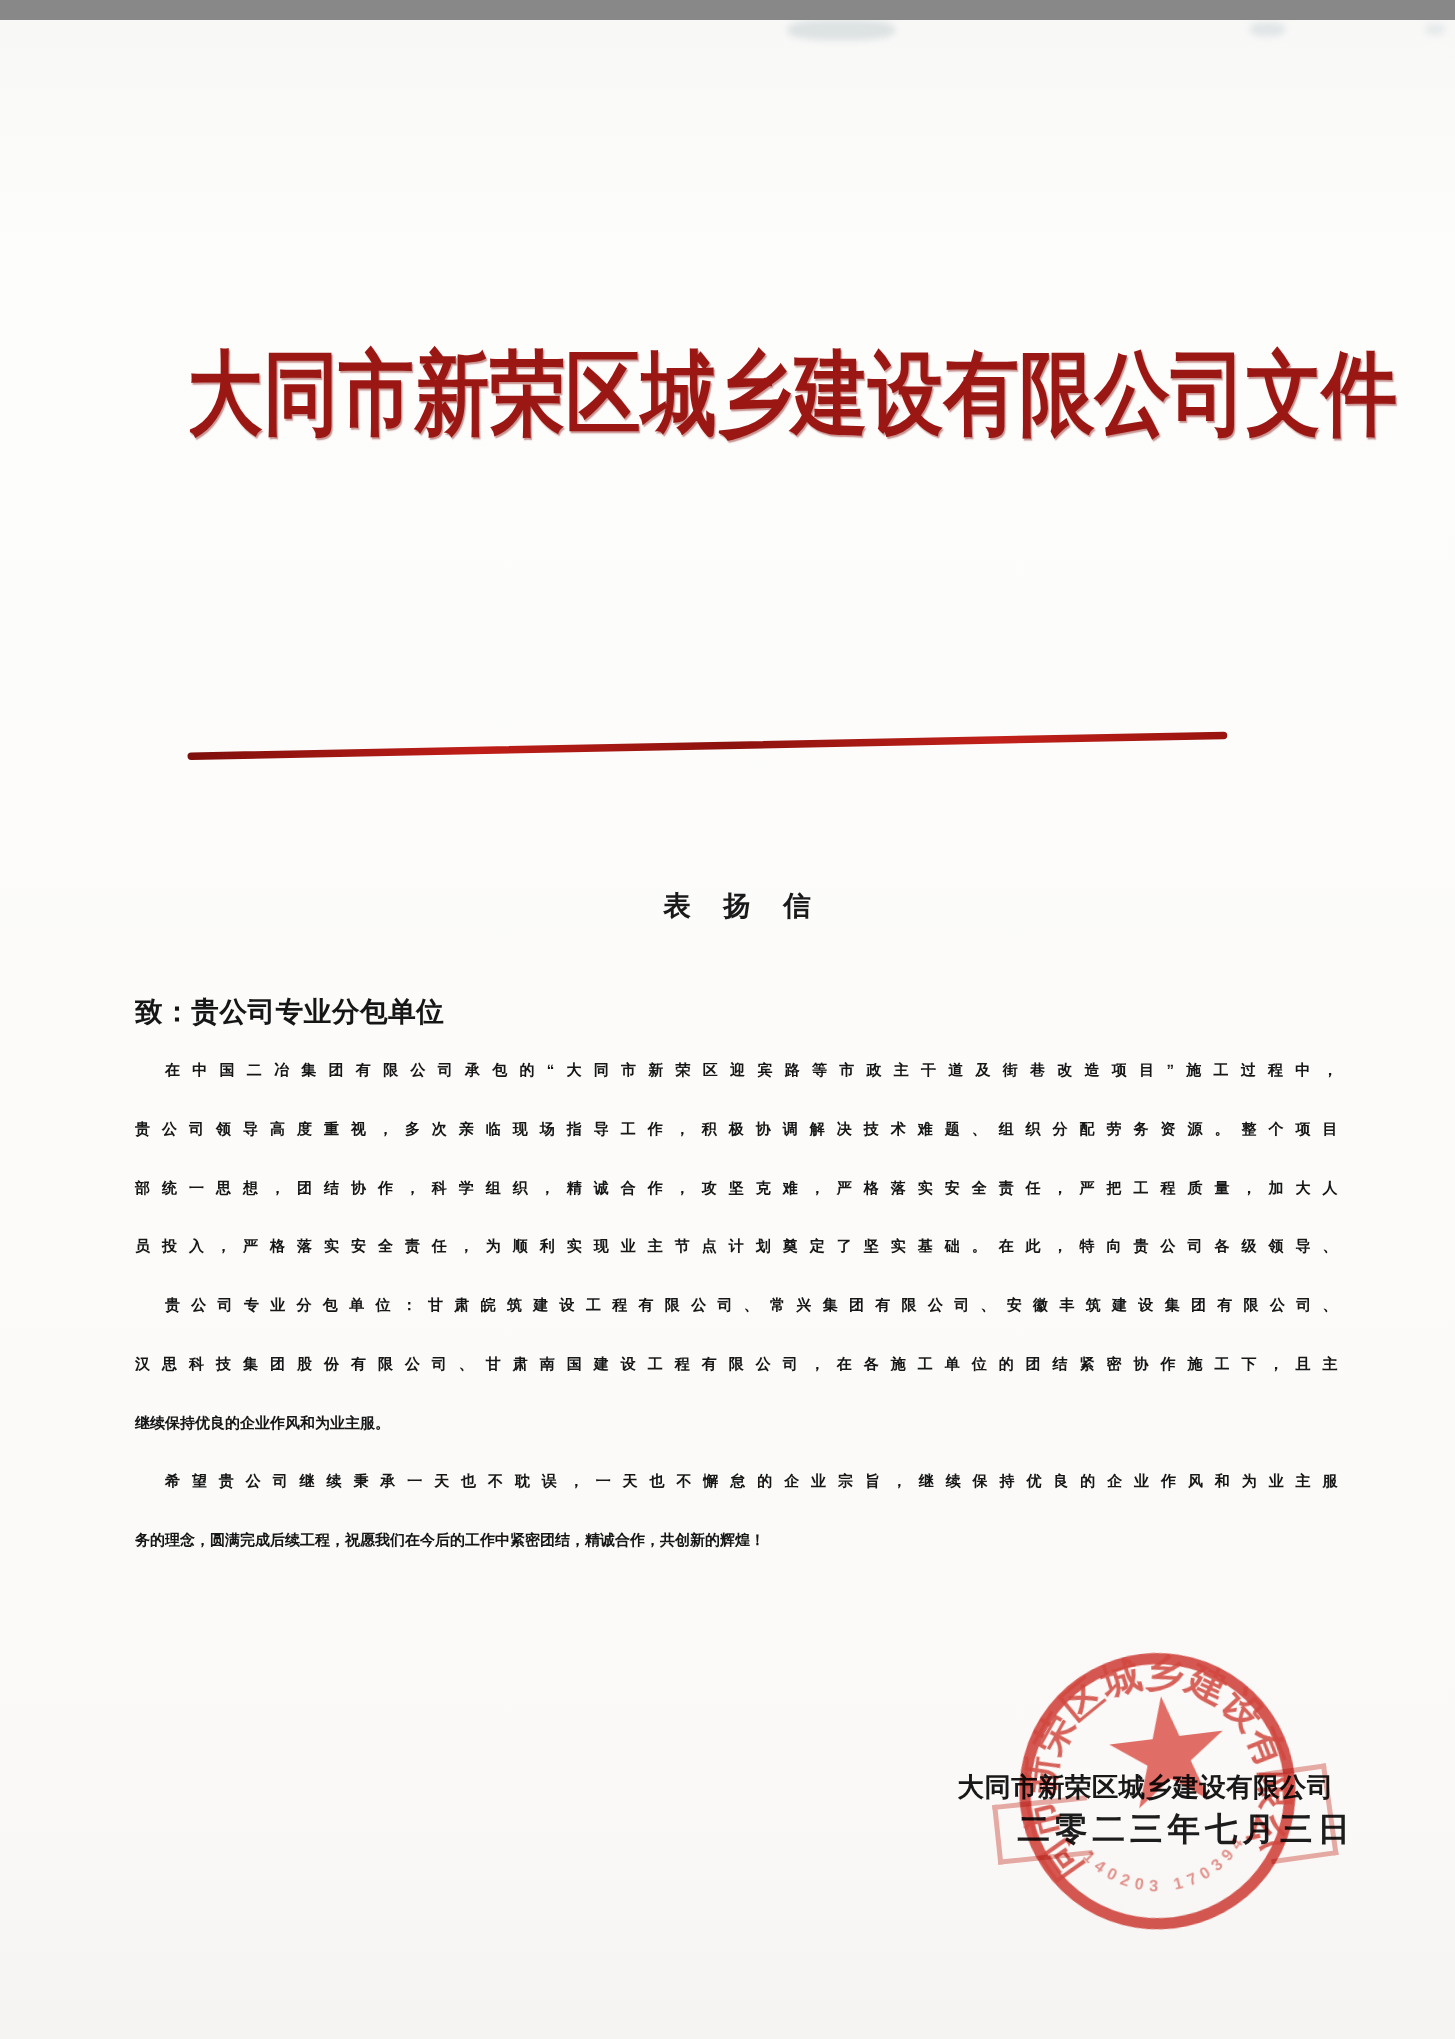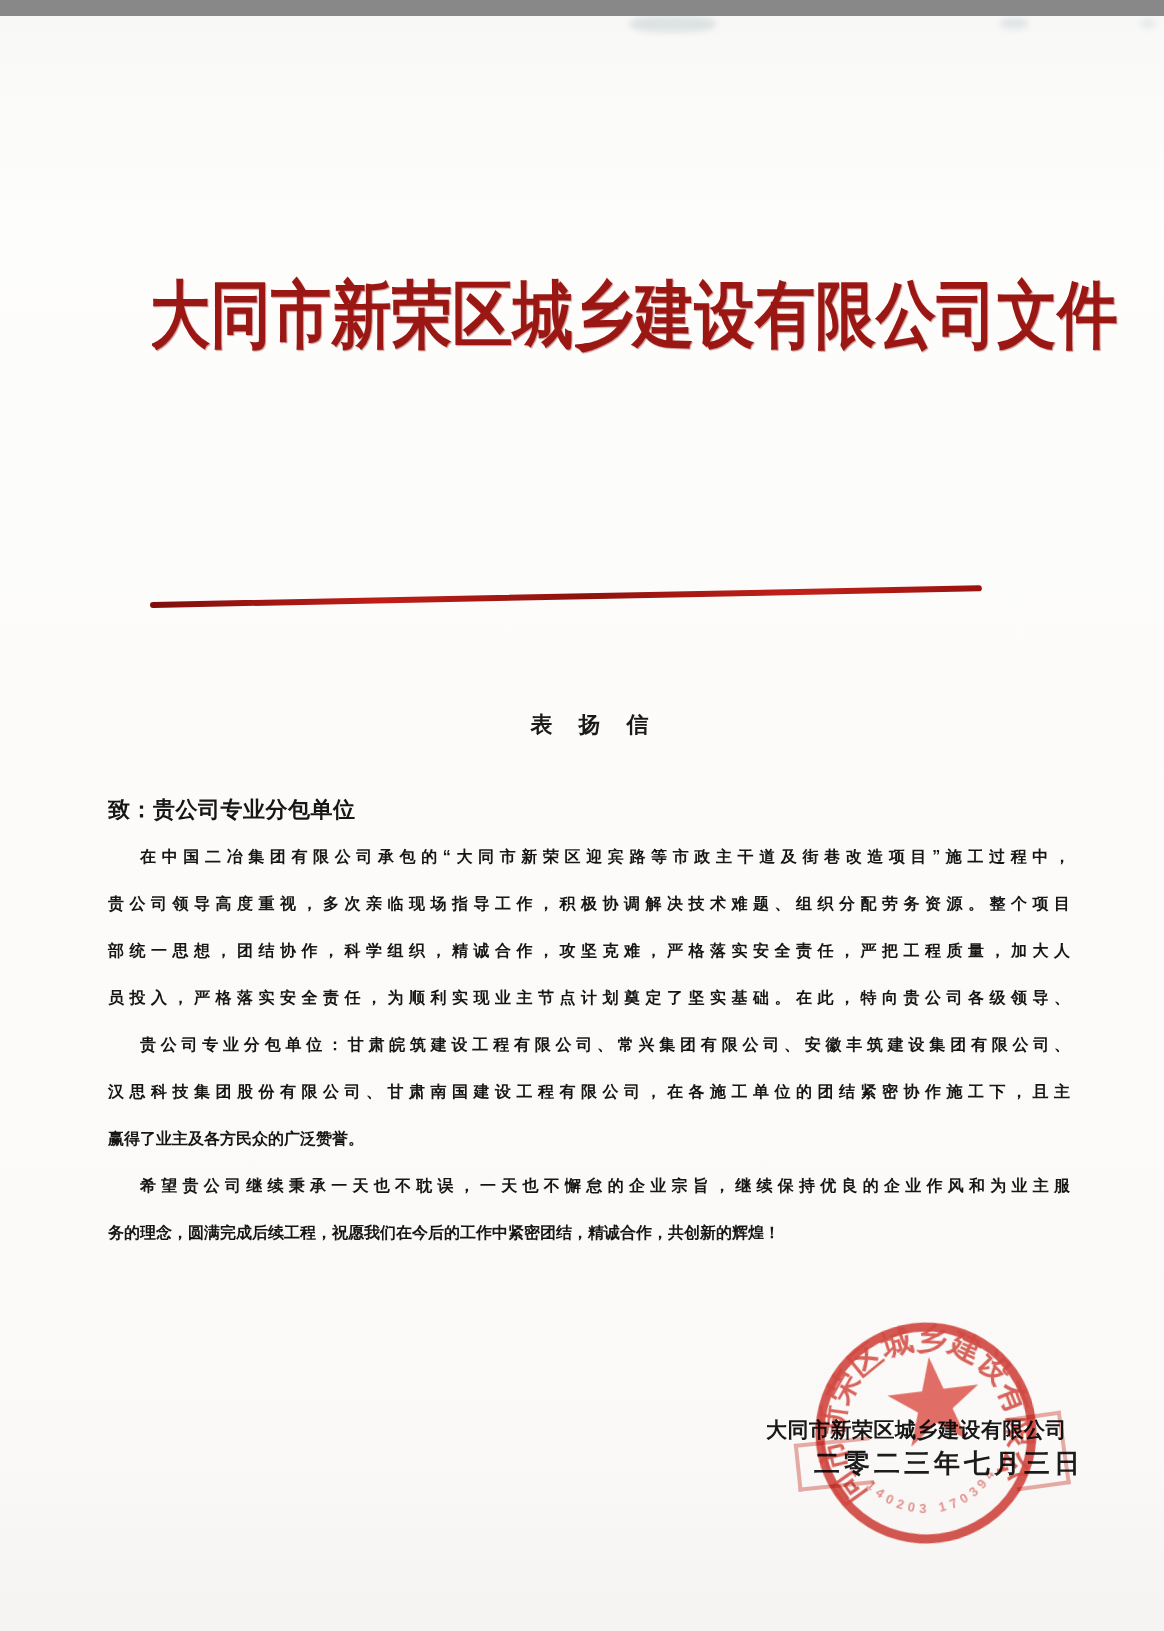--- a/index.html
+++ b/index.html
@@ -39,21 +39,21 @@
   .body-block{
     position:absolute;left:108px;top:770px;width:962px;
     color:#161616;
   }
   .addressee{
     font-size:22px;font-weight:700;line-height:47px;
     letter-spacing:0.5px;
   }
   .para{margin:0;}
   .line{
-    font-size:16px;font-weight:700;line-height:47px;
+    font-size:12px;font-weight:700;line-height:47px;
     text-align:justify;text-align-last:justify;
     white-space:nowrap;
   }
   .line.first{text-indent:2em;}
   .line.last{text-align-last:left;white-space:normal;}
 
   .signature{
     position:absolute;left:600px;top:1400px;width:467px;
     text-align:right;font-size:21px;font-weight:700;color:#181818;
     letter-spacing:0.5px;
@@ -101,21 +101,21 @@
     <div class="para">
       <div class="line first">在中国二冶集团有限公司承包的“大同市新荣区迎宾路等市政主干道及街巷改造项目”施工过程中，</div>
       <div class="line">贵公司领导高度重视，多次亲临现场指导工作，积极协调解决技术难题、组织分配劳务资源。整个项目</div>
       <div class="line">部统一思想，团结协作，科学组织，精诚合作，攻坚克难，严格落实安全责任，严把工程质量，加大人</div>
       <div class="line">员投入，严格落实安全责任，为顺利实现业主节点计划奠定了坚实基础。在此，特向贵公司各级领导、</div>
     </div>
 
     <div class="para">
       <div class="line first">贵公司专业分包单位：甘肃皖筑建设工程有限公司、常兴集团有限公司、安徽丰筑建设集团有限公司、</div>
       <div class="line">汉思科技集团股份有限公司、甘肃南国建设工程有限公司，在各施工单位的团结紧密协作施工下，且主</div>
-      <div class="line last">赢得了业主及各方民众的广泛赞誉。</div>
+      <div class="line last">继续保持优良的企业作风和为业主服。</div>
     </div>
 
     <div class="para">
       <div class="line first">希望贵公司继续秉承一天也不耽误，一天也不懈怠的企业宗旨，继续保持优良的企业作风和为业主服</div>
       <div class="line last">务的理念，圆满完成后续工程，祝愿我们在今后的工作中紧密团结，精诚合作，共创新的辉煌！</div>
     </div>
   </div>
 
   <div class="signature">大同市新荣区城乡建设有限公司</div>
 

